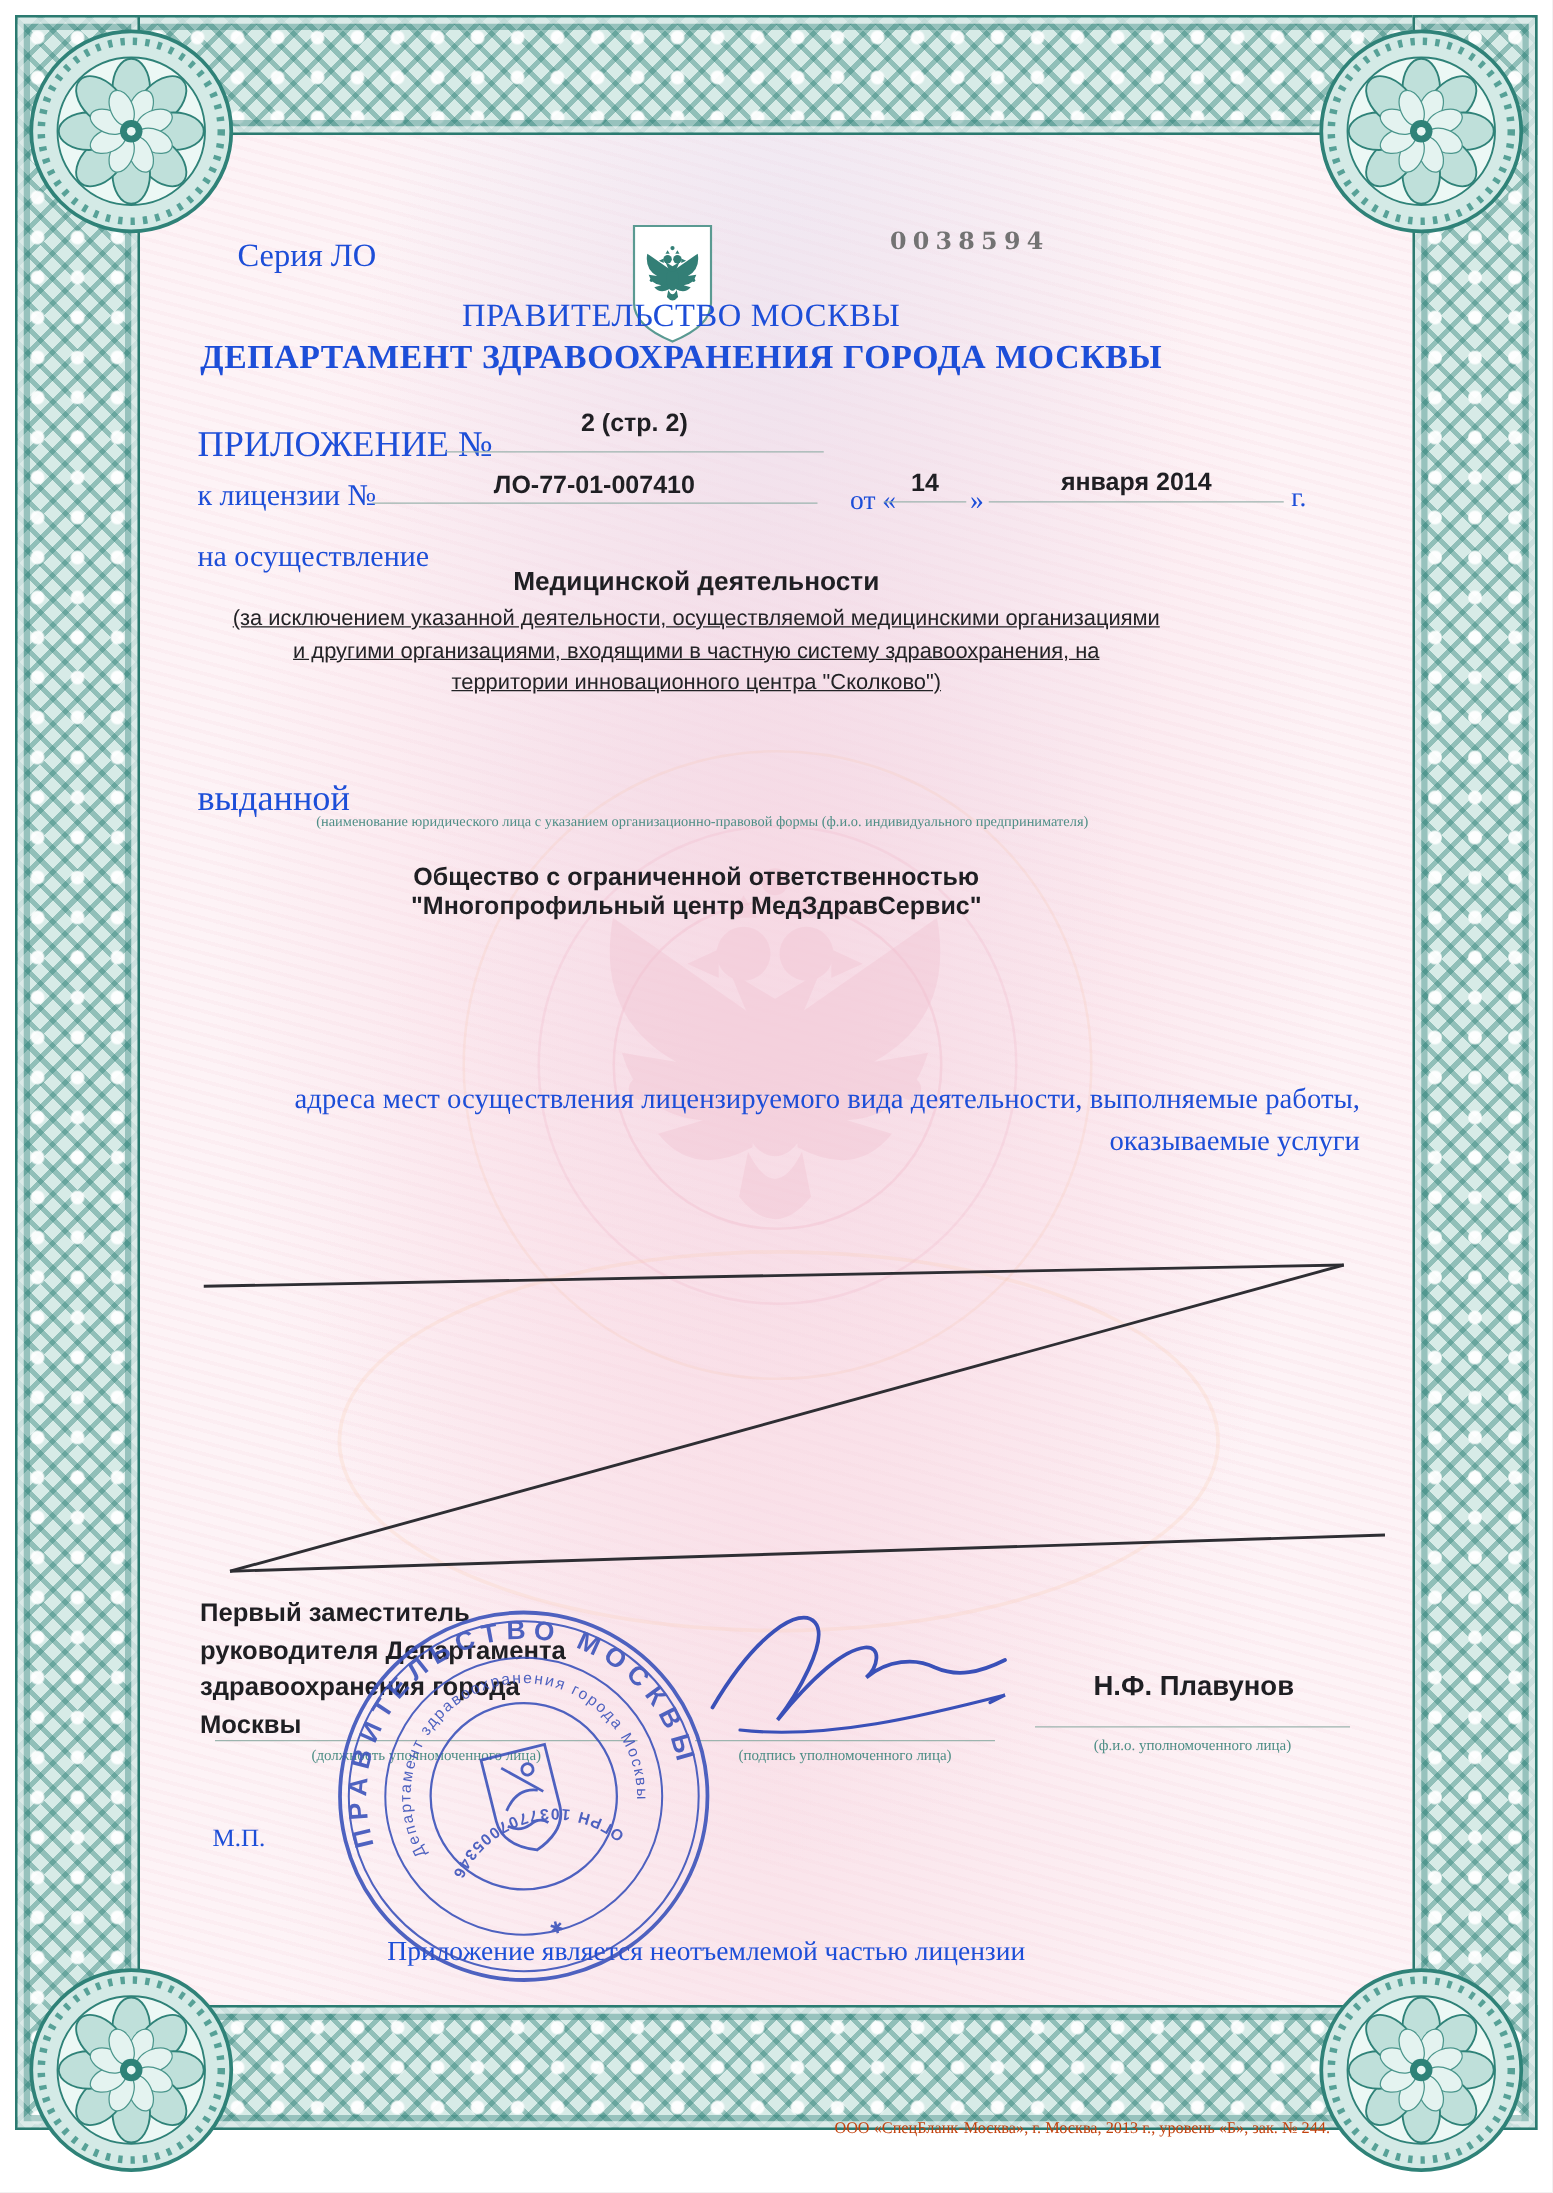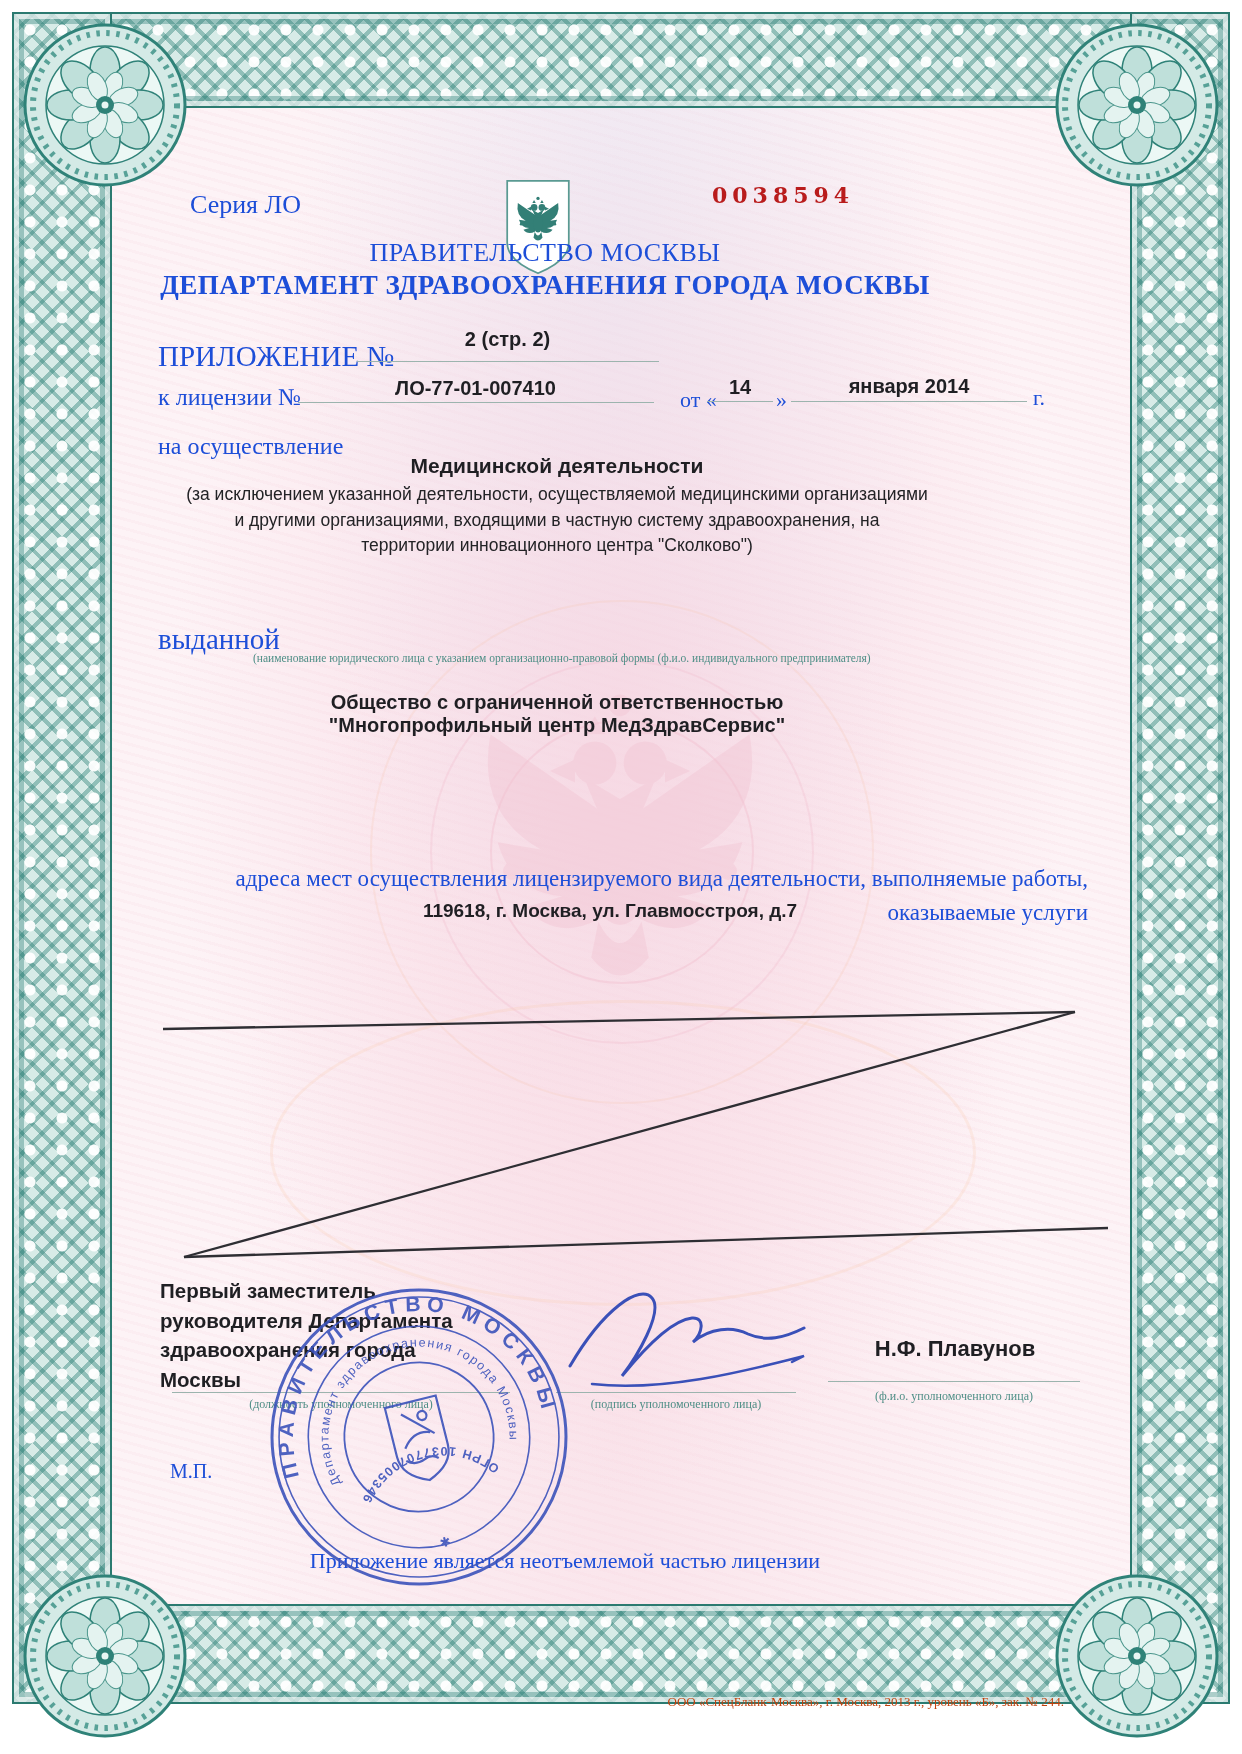--- a/index.html
+++ b/index.html
@@ -120,53 +120,52 @@
     </svg>
   <svg class="corner" style="right:20px;top:1571px;">
       <use href="#rosette" width="170" height="170"></use>
     </svg>
 
   <div class="abs teal" style="left:190px;top:190px;font-size:26px;">Серия ЛО</div>
   <svg class="abs" style="left:503px;top:156px;" width="70" height="142" viewBox="0 0 100 140">
     <path d="M6 4 H94 V92 Q94 118 50 136 Q6 118 6 92 Z" fill="#ffffff" stroke="#5a9a92" stroke-width="2.5"></path>
     <use href="#eagle" x="10" y="18" width="80" height="80" fill="#337f76"></use>
   </svg>
-  <div class="abs" style="left:712px;top:182px;font-family:'DejaVu Serif',serif;font-weight:bold;font-size:22px;letter-spacing:5px;color:#b91c1c;">0038594</div>
+  <div class="abs" style="left:712px;top:182px;font-family:'DejaVu Serif',serif;font-weight:bold;font-size:19px;letter-spacing:5px;color:#737373;">0038594</div>
   <div class="abs teal ctr" style="left:85px;top:238px;width:920px;font-size:26px;letter-spacing:.5px;">ПРАВИТЕЛЬСТВО МОСКВЫ</div>
   <div class="abs teal ctr" style="left:85px;top:270px;width:920px;font-size:27px;font-weight:bold;letter-spacing:.5px;">ДЕПАРТАМЕНТ ЗДРАВООХРАНЕНИЯ ГОРОДА МОСКВЫ</div>
 
   <div class="abs teal" style="left:158px;top:340px;font-size:29px;">ПРИЛОЖЕНИЕ  №</div>
   <div class="abs ink ctr" style="left:355px;top:328px;width:305px;font-size:20px;">2 (стр. 2)</div>
   <div class="hline" style="left:357px;top:361px;width:302px;"></div>
 
   <div class="abs teal" style="left:158px;top:384px;font-size:24px;">к лицензии №</div>
   <div class="abs ink ctr" style="left:298px;top:377px;width:355px;font-size:20px;">ЛО-77-01-007410</div>
   <div class="hline" style="left:298px;top:402px;width:356px;"></div>
   <div class="abs teal" style="left:680px;top:387px;font-size:22px;">от «</div>
   <div class="abs ink ctr" style="left:708px;top:376px;width:64px;font-size:20px;">14</div>
   <div class="hline" style="left:707px;top:401px;width:66px;"></div>
   <div class="abs teal" style="left:776px;top:387px;font-size:22px;">»</div>
   <div class="abs ink ctr" style="left:792px;top:375px;width:234px;font-size:20px;">января 2014</div>
   <div class="hline" style="left:791px;top:401px;width:236px;"></div>
   <div class="abs teal" style="left:1033px;top:385px;font-size:22px;">г.</div>
 
   <div class="abs teal" style="left:158px;top:433px;font-size:24px;">на осуществление</div>
   <div class="abs ink ctr" style="left:97px;top:454px;width:920px;font-size:21px;">Медицинской деятельности</div>
-  <div class="abs ctr pre" style="left:97px;top:482px;width:920px;font-size:17.5px;line-height:25.5px;color:#232326;font-family:'Liberation Sans',sans-serif;">(за исключением указанной деятельности, осуществляемой медицинскими организациями
+  <div class="abs ctr pre" style="left:97px;top:482px;width:920px;font-size:17.5px;line-height:25.5px;color:#232326;font-family:'Liberation Sans',sans-serif;text-decoration:underline;">(за исключением указанной деятельности, осуществляемой медицинскими организациями
 и другими организациями, входящими в частную систему здравоохранения, на
 территории инновационного центра "Сколково")</div>
 
   <div class="abs teal" style="left:158px;top:623px;font-size:29px;">выданной</div>
   <div class="abs teal nowrap" style="left:253px;top:652px;font-size:11.5px;color:#4e8e86;">(наименование юридического лица с указанием организационно-правовой формы (ф.и.о. индивидуального предпринимателя)</div>
   <div class="abs ink ctr" style="left:97px;top:691px;width:920px;font-size:20px;">Общество с ограниченной ответственностью</div>
   <div class="abs ink ctr" style="left:97px;top:714px;width:920px;font-size:20px;">"Многопрофильный центр МедЗдравСервис"</div>
 
   <div class="abs teal pre" style="left:158px;top:862px;width:930px;font-size:23px;line-height:34px;text-align:right;">адреса мест осуществления лицензируемого вида деятельности, выполняемые работы,
 оказываемые услуги</div>
-  <div class="abs ink ctr" style="left:330px;top:900px;width:560px;font-size:19px;">119618, г. Москва, ул. Главмосстроя, д.7</div>
 
 
   <svg class="lines-overlay" width="1242" height="1754" viewBox="0 0 1242 1754">
     <g stroke="#2e2e33" stroke-width="2.3" fill="none">
       <line x1="163" y1="1029" x2="1075" y2="1012"></line>
       <line x1="1075" y1="1012" x2="184" y2="1257"></line>
       <line x1="184" y1="1257" x2="1108" y2="1228"></line>
     </g>
   </svg>
 

